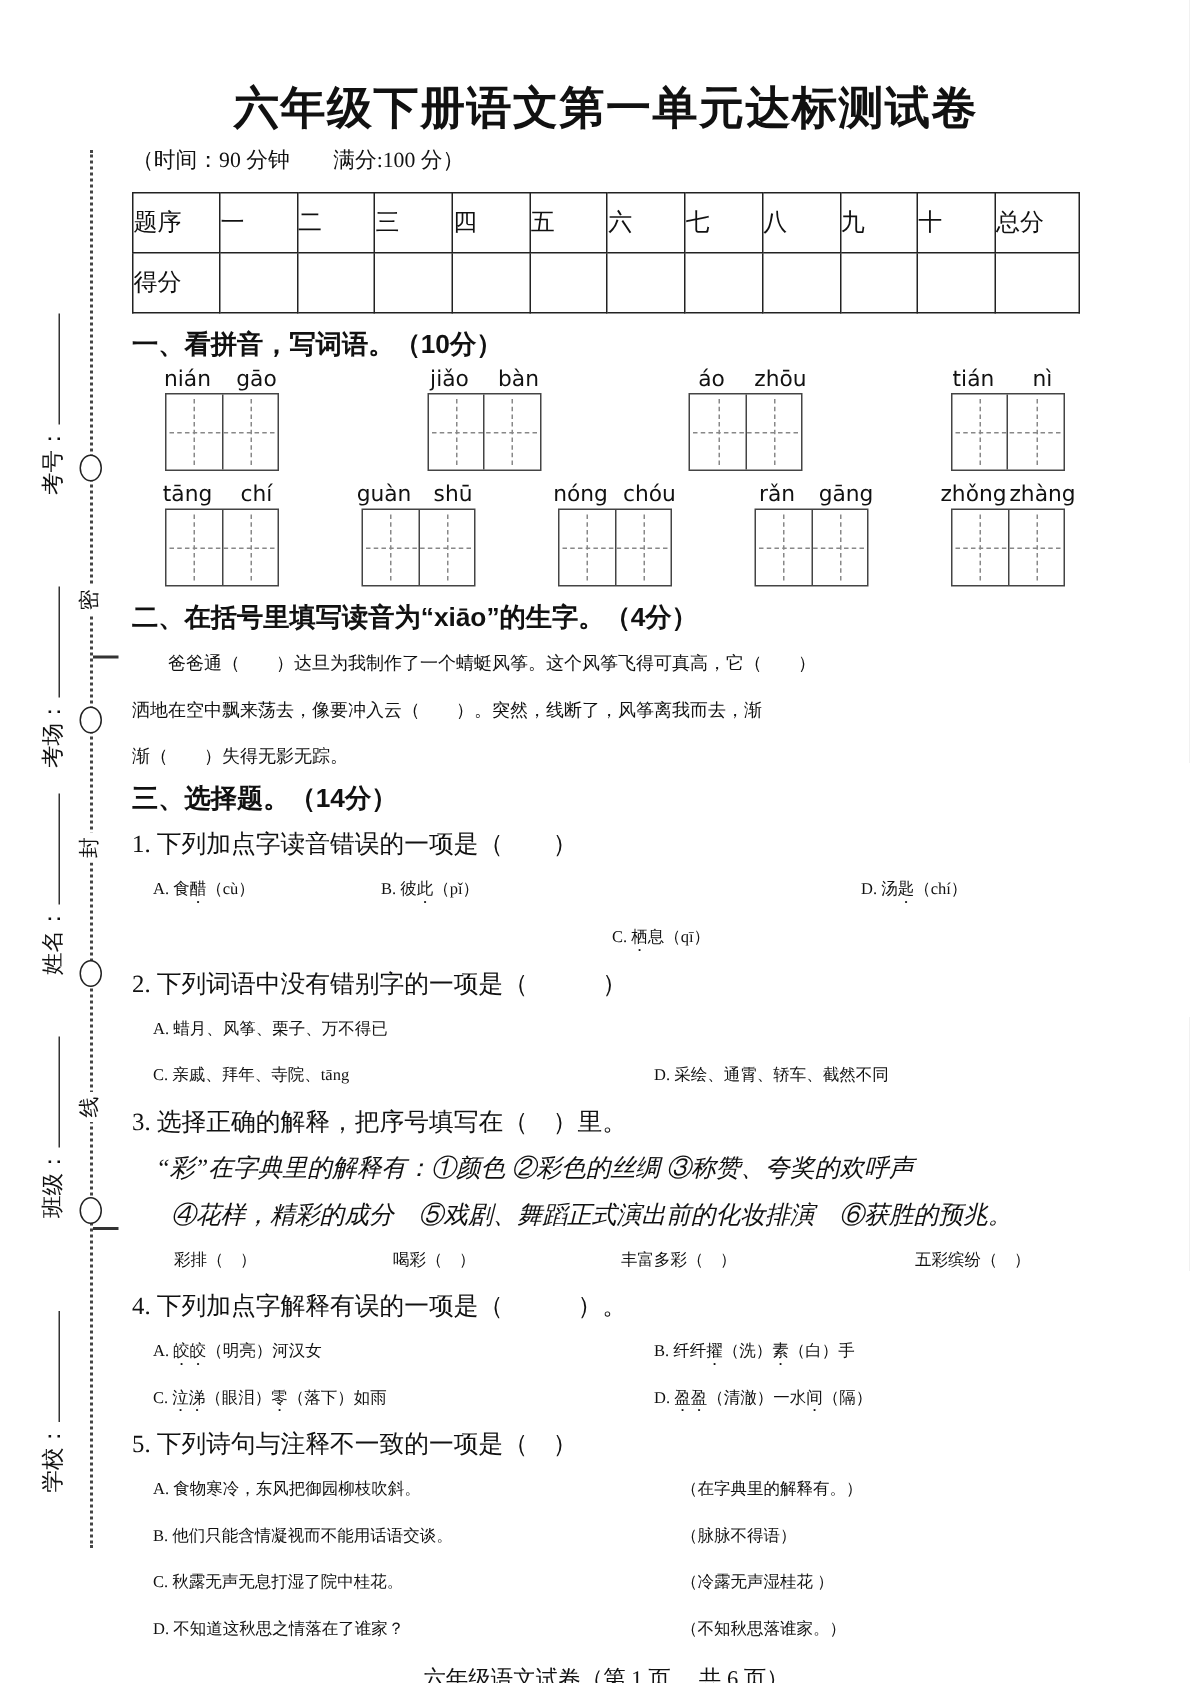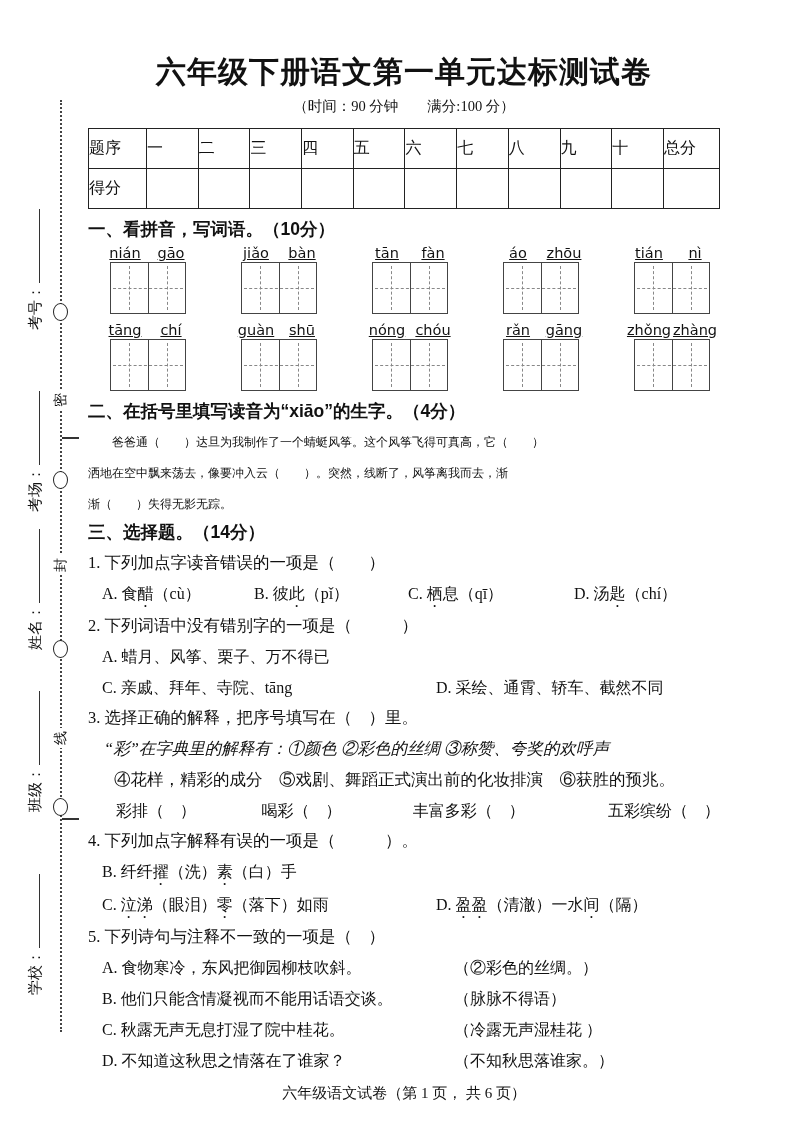--- a/index.html
+++ b/index.html
@@ -16,51 +16,51 @@
   .fold-dash{position:absolute;left:62px;width:17px;border-top:2.6px solid #333;z-index:2;}
   .side-field{position:absolute;left:26px;width:170px;height:20px;transform-origin:0 0;
               transform:rotate(-90deg);font-size:15px;white-space:nowrap;}
   .side-field .wline{display:inline-block;width:74px;height:12px;margin-left:2px;
                      border-bottom:1.4px solid #333;}
 
   
   main{position:absolute;left:88px;top:52px;width:632px;}
   h1{margin:0 0 4px;font-family:"Liberation Sans",sans-serif;font-size:30px;
      font-weight:700;text-align:center;letter-spacing:1px;}
-  .subtitle{text-align:center;font-size:14.5px;margin-bottom:12px;}
+  .subtitle{text-align:left;font-size:14.5px;margin-bottom:12px;}
 
   table{border-collapse:collapse;width:100%;table-layout:fixed;margin-bottom:8px;}
   td{border:1.6px solid #222;height:39px;text-align:left;font-size:16px;padding:0;}
 
   h2{margin:0 0 4px;font-family:"Liberation Sans",sans-serif;font-size:17.5px;font-weight:700;}
 
   
   .py-row{display:flex;justify-content:space-between;padding:0 2px 0 14px;margin-bottom:8px;}
   .py-group{width:92px;}
   .pylabel{display:flex;font-family:"DejaVu Sans",sans-serif;
-           font-size:14.5px;white-space:nowrap;text-decoration:underline;}
+           font-size:14.5px;white-space:nowrap;}
   .pylabel span{width:50%;text-align:center;}
   .pybox{width:74px;height:50px;border:1.5px solid #444;display:flex;position:relative;margin:1px auto 0;}
   .pybox::after{content:"";position:absolute;left:2px;right:2px;top:50%;border-top:1px dashed #888;}
   .pycell{flex:1;position:relative;}
   .pycell + .pycell{border-left:1.5px solid #444;}
   .pycell::before{content:"";position:absolute;top:3px;bottom:3px;left:50%;border-left:1px dashed #888;}
 
   .para-line{font-size:12px;line-height:31px;}
   .indent{text-indent:2em;}
 
   .question .stem{font-size:16.5px;line-height:30px;}
   .qbody{font-size:16.5px;line-height:31px;}
   .qbody-0{padding-left:16px;font-style:italic;}
-  .qbody-1{padding-left:26px;}
-  .opt-row{display:flex;padding-left:14px;font-size:16px;line-height:31px;}
+  .qbody-1{padding-left:26px;font-style:italic;}
+  .opt-row{display:flex;padding-left:14px;font-size:11px;line-height:31px;}
   .opt-row span{white-space:nowrap;}
   .q1-row span:nth-child(1){width:152px;}
   .q1-row span:nth-child(2){width:154px;}
-  .q1-row span:nth-child(3){width:166px;}
+  .q1-row span:nth-child(3){width:166px;margin-top:32px;}
   .q2-row span:first-child,.q4-row span:first-child{width:334px;}
   .q3-row{padding-left:28px;}
   .q3-row span:nth-child(1){width:146px;}
   .q3-row span:nth-child(2){width:152px;}
   .q3-row span:nth-child(3){width:196px;}
   .q5-row span:first-child{width:352px;}
 
   .dot{-webkit-text-emphasis:filled dot #111;text-emphasis:filled dot #111;
        -webkit-text-emphasis-position:under left;text-emphasis-position:under left;}
 
@@ -163,30 +163,20 @@
                 <span>jiǎo</span>
                 <span>bàn</span>
               </div>
               <div class="pybox">
                 <div class="pycell"></div>
                 <div class="pycell"></div>
               </div>
             </div>
             <div class="py-group">
               <div class="pylabel">
-                <span>tān</span>
-                <span>fàn</span>
-              </div>
-              <div class="pybox">
-                <div class="pycell"></div>
-                <div class="pycell"></div>
-              </div>
-            </div>
-            <div class="py-group">
-              <div class="pylabel">
                 <span>áo</span>
                 <span>zhōu</span>
               </div>
               <div class="pybox">
                 <div class="pycell"></div>
                 <div class="pycell"></div>
               </div>
             </div>
             <div class="py-group">
               <div class="pylabel">
@@ -292,32 +282,33 @@
             <div class="opt-row q3-row">
               <span>彩排（　）</span>
               <span>喝彩（　）</span>
               <span>丰富多彩（　）</span>
               <span>五彩缤纷（　）</span>
             </div>
           </div>
           <div class="question q4">
             <div class="stem">4. 下列加点字解释有误的一项是（　　　）。</div>
             <div class="opt-row q4-row">
+              <span>A. <span class="dot">皎皎</span>（明亮）河汉女</span>
               <span>B. 纤纤<span class="dot">擢</span>（洗）<span class="dot">素</span>（白）手</span>
             </div>
             <div class="opt-row q4-row">
               <span>C. <span class="dot">泣涕</span>（眼泪）<span class="dot">零</span>（落下）如雨</span>
               <span>D. <span class="dot">盈盈</span>（清澈）一水<span class="dot">间</span>（隔）</span>
             </div>
           </div>
           <div class="question q5">
             <div class="stem">5. 下列诗句与注释不一致的一项是（　）</div>
             <div class="opt-row q5-row">
               <span>A. 食物寒冷，东风把御园柳枝吹斜。</span>
-              <span>（②彩色的丝绸。）</span>
+              <span>（在字典里的解释有。）</span>
             </div>
             <div class="opt-row q5-row">
               <span>B. 他们只能含情凝视而不能用话语交谈。</span>
               <span>（脉脉不得语）</span>
             </div>
             <div class="opt-row q5-row">
               <span>C. 秋露无声无息打湿了院中桂花。</span>
               <span>（冷露无声湿桂花 ）</span>
             </div>
             <div class="opt-row q5-row">

